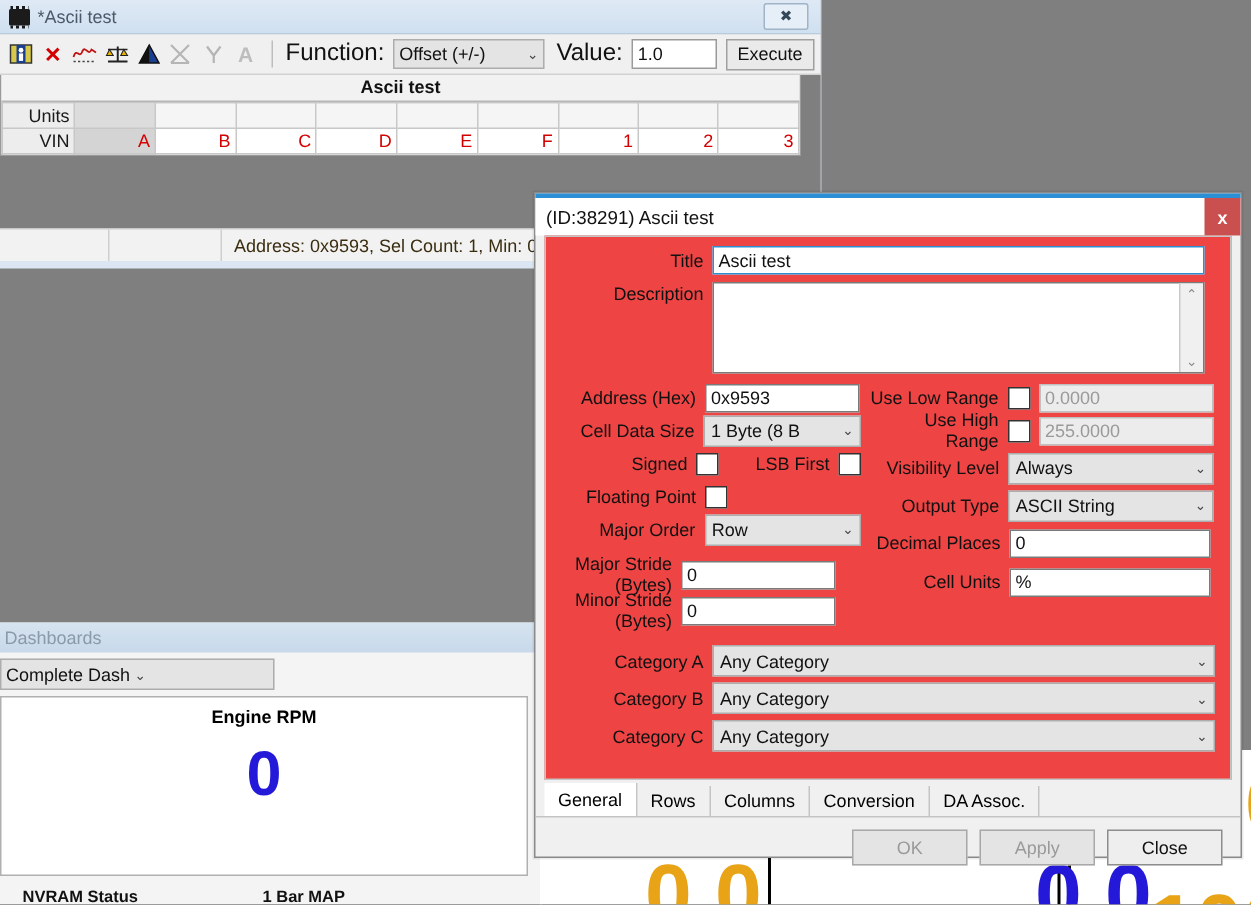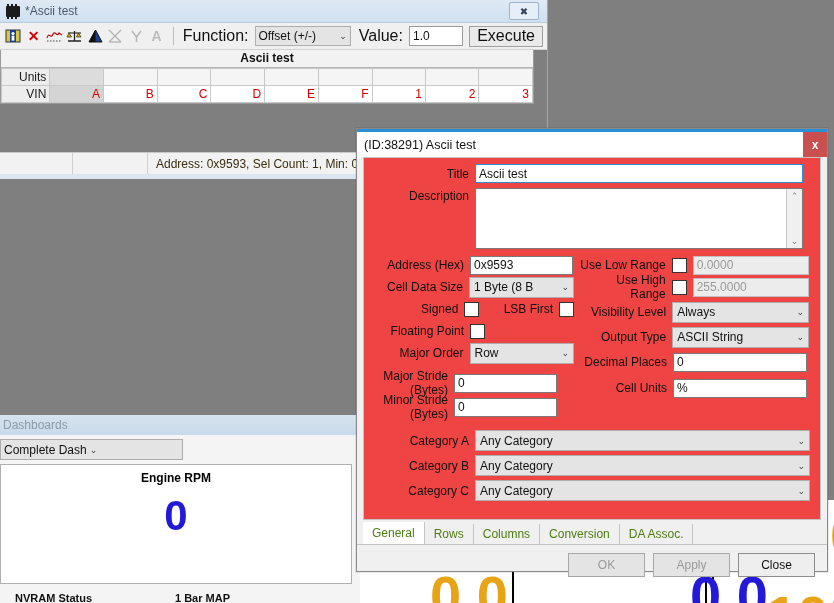--- a/index.html
+++ b/index.html
@@ -52,21 +52,21 @@
     display:flex;align-items:center;padding:0 3px;position:relative;color:#111;
   }
   #func-select .cv{flex:1;overflow:hidden;white-space:nowrap;}
   .caret{font-size:9px;color:#444;margin-left:3px;}
   #value-input{
     width:55px;height:18px;background:#fff;border:1px solid #9a9a9a;
     font-size:12px;padding:0 3px;display:flex;align-items:center;
   }
   #execute-btn{
     height:19px;margin-left:4px;padding:0 7px;background:#eaeaea;
-    border:1px solid #a0a0a0;font-size:16px;display:flex;align-items:center;
+    border:1px solid #a0a0a0;font-size:12px;display:flex;align-items:center;
   }
   #grid-area{background:#7f7f7f;height:calc(100% - 48px);padding:0;}
   #grid-table{width:532px;background:#fff;border:1px solid #9a9a9a;border-top:none;}
   #grid-caption{
     height:17px;background:#f2f2f2;border-bottom:1px solid #b5b5b5;
     text-align:center;font-weight:bold;font-size:12px;line-height:17px;
   }
   table.tbl{border-collapse:collapse;width:100%;}
   table.tbl td{height:16px;font-size:12px;padding:0 3px;border:1px solid #c8c8c8;}
   td.rowhdr{width:44px;background:#ededed;text-align:right;color:#1a1a1a;
@@ -162,21 +162,21 @@
   .lrow .lb{font-size:12px;text-align:right;padding-right:6px;}
   #cat-area{padding:0 10px;margin-top:10px;}
   .catrow{display:flex;align-items:center;height:25px;}
   .catrow .lb{width:95px;font-size:12px;text-align:right;padding-right:6px;}
   .catrow .fsel{flex:1;}
   
   #dlg-tabs{display:flex;align-items:flex-end;height:22px;
             padding-left:6px;margin-top:2px;
             border-bottom:1px solid #c4c4c4;}
   .tab{height:20px;padding:0 9px;font-size:12px;display:flex;align-items:center;
-       border-right:1px solid #c4c4c4;color:#4d7c0f;}
+       border-right:1px solid #c4c4c4;color:#000000;}
   .tab.active{background:#fff;height:22px;border-right:1px solid #c4c4c4;}
   #dlg-buttons{display:flex;justify-content:flex-end;gap:8px;
                padding:8px 12px 0 0;}
   .dbtn{width:75px;height:22px;border:1px solid #a8a8a8;background:#e4e4e4;
         font-size:12px;display:flex;align-items:center;justify-content:center;
         color:#9a9a9a;}
   .dbtn.enabled{background:#eeeeee;border:1px solid #8d8d8d;color:#111;}
 </style>
 </head>
 <body>

